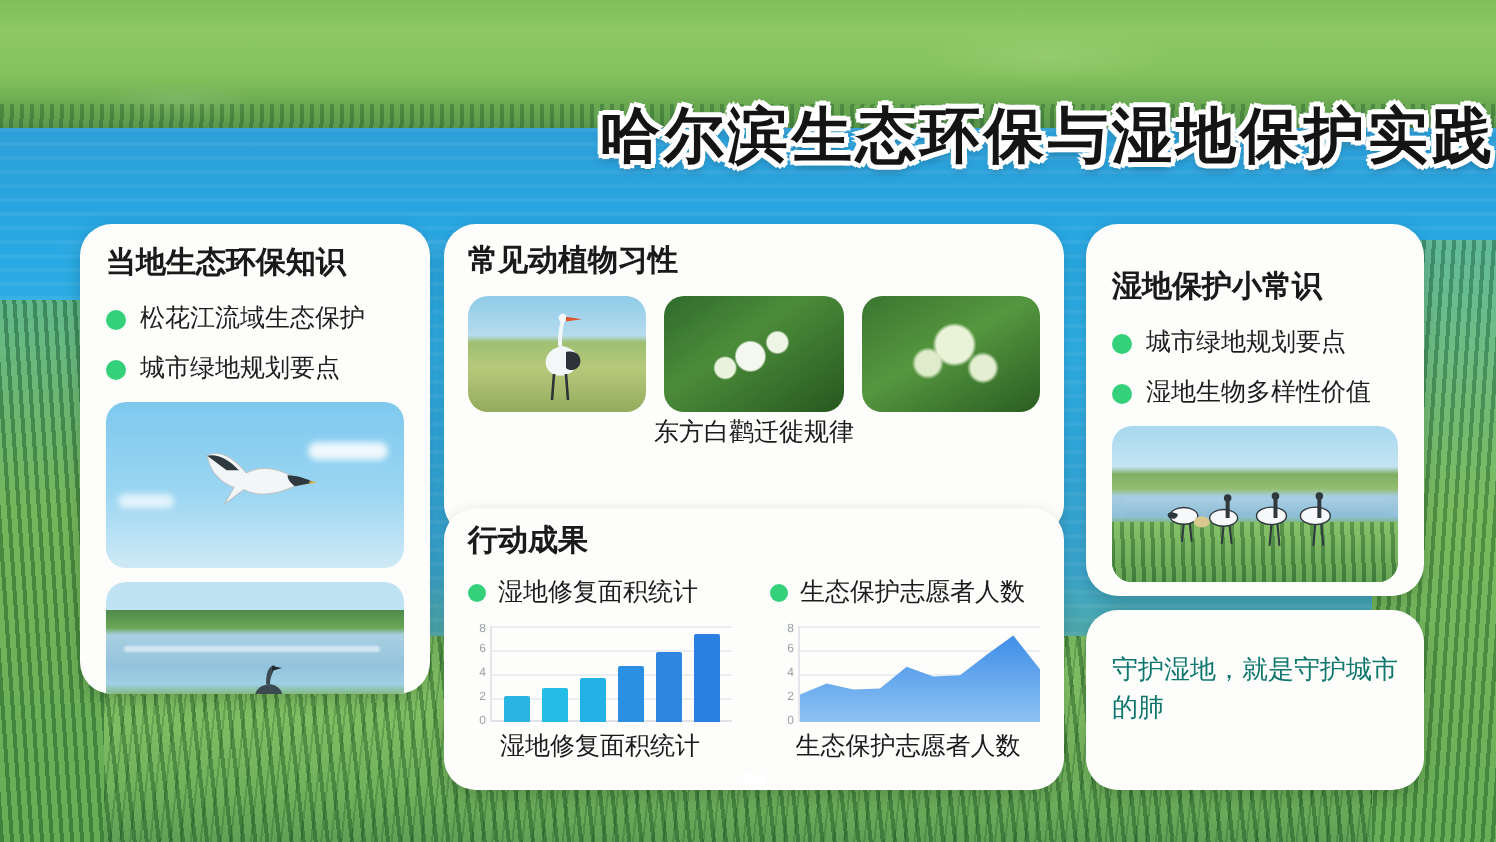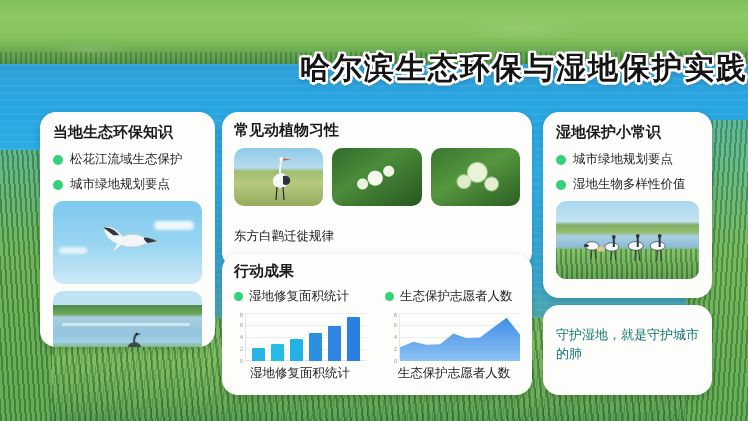--- a/index.html
+++ b/index.html
@@ -235,21 +235,21 @@
           <path d="M15 19 C15 12 16 7 17 5 C18 3 19 4 18.4 6 C17.6 9 17 13 17 19 Z" fill="#f4f7f8"></path>
           <circle cx="17.4" cy="5" r="2.1" fill="#f4f7f8"></circle>
           <path d="M19 4.4 L27 5.6 L19 6.8 Z" fill="#d9572f"></path>
           <path d="M13 33 L12 46 M19 33 L20 46" stroke="#2b3338" stroke-width="1.3"></path>
         </svg>
       </div>
       <div class="photo ph-flower" style="width:90px; height:58px;"></div>
       <div class="photo ph-lilac" style="width:90px; height:58px;"></div>
     </div>
 
-    <div style="display:flex; justify-content:flex-start; margin-top:22px;">
+    <div style="display:flex; justify-content:center; margin-top:2px;">
       <span class="caption">东方白鹳迁徙规律</span>
     </div>
   </div>
 
   <div class="card" style="left:222px; top:254px; width:310px; height:141px; padding:9px 12px;">
     <div class="title-wrap">
       <span class="card-title">行动成果</span>
     </div>
 
     <div class="legend-row">
@@ -322,21 +322,21 @@
         <div class="axis-caption">生态保护志愿者人数</div>
       </div>
     </div>
 
     <svg class="deco-bow" viewBox="0 0 18 20">
       <path d="M9 5 C6 1 2 2 3 6 C3.6 8.4 6 9 9 9 C12 9 14.4 8.4 15 6 C16 2 12 1 9 5 Z" fill="#ffffff"></path>
       <path d="M9 8 C5 10 4 15 6 18 L12 18 C14 15 13 10 9 8 Z" fill="#ffffff"></path>
     </svg>
   </div>
 
-  <div class="card" style="left:543px; top:112px; width:169px; height:186px; padding:12px 13px;">
+  <div class="card" style="left:543px; top:112px; width:169px; height:186px; padding:24px 13px;">
     <div class="title-wrap">
       <span class="card-title">湿地保护小常识</span>
     </div>
 
     <div class="bullets">
       <div class="bullet">
         <span class="dot"></span>
         <span class="bullet-text">城市绿地规划要点</span>
       </div>
       <div class="bullet">

